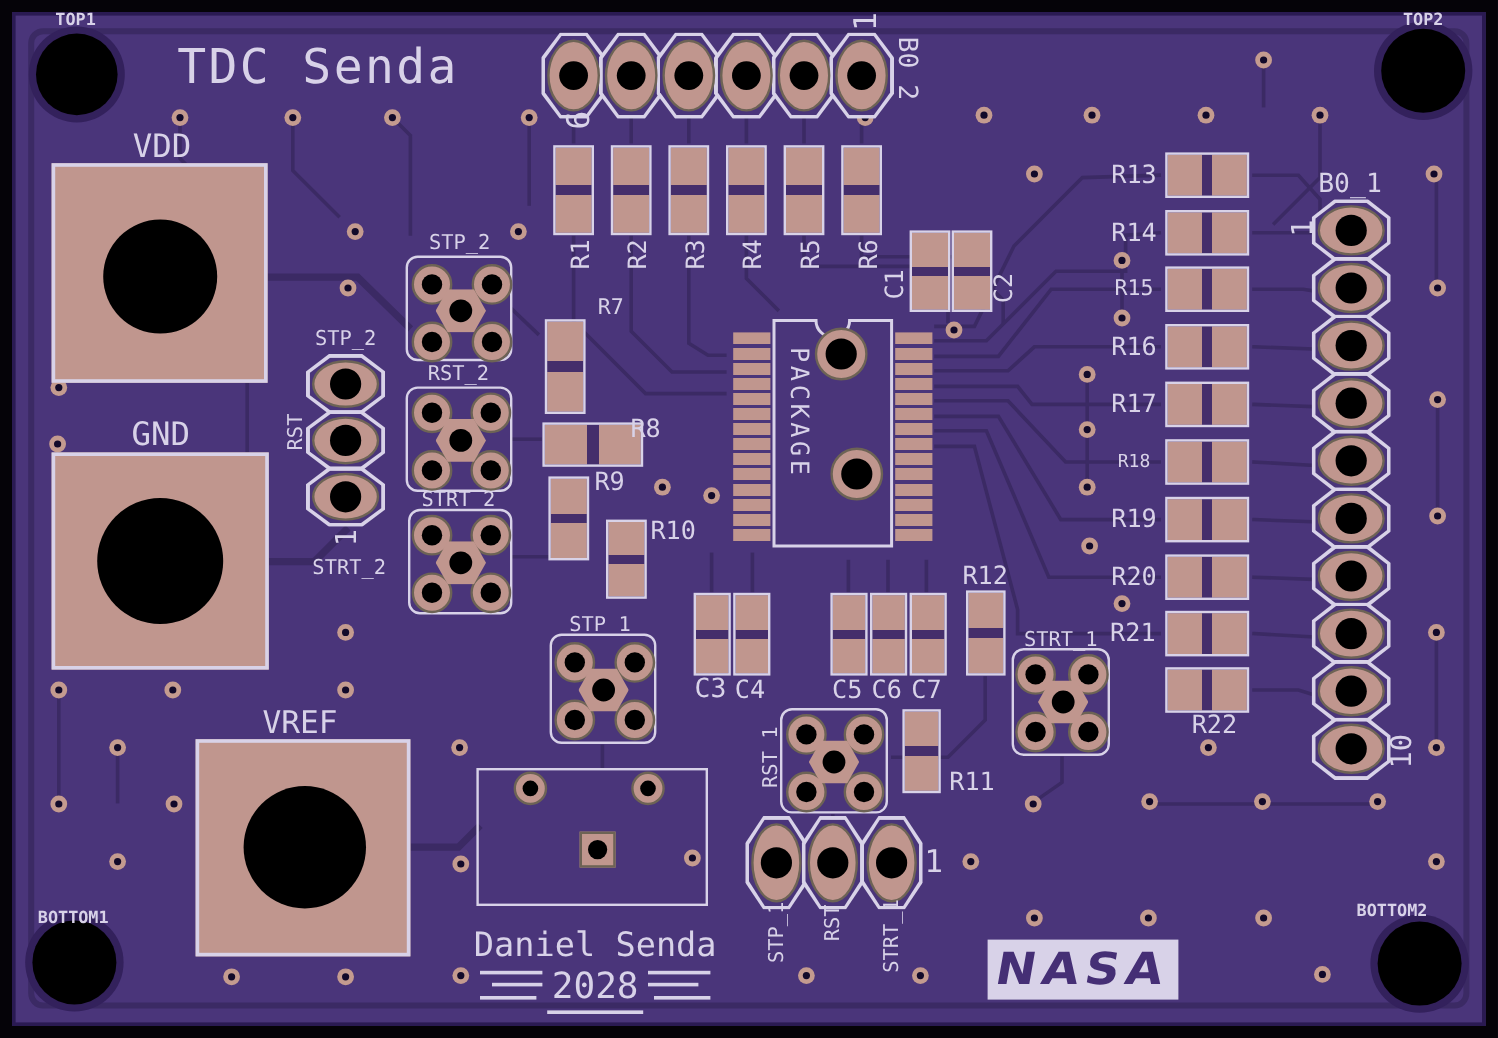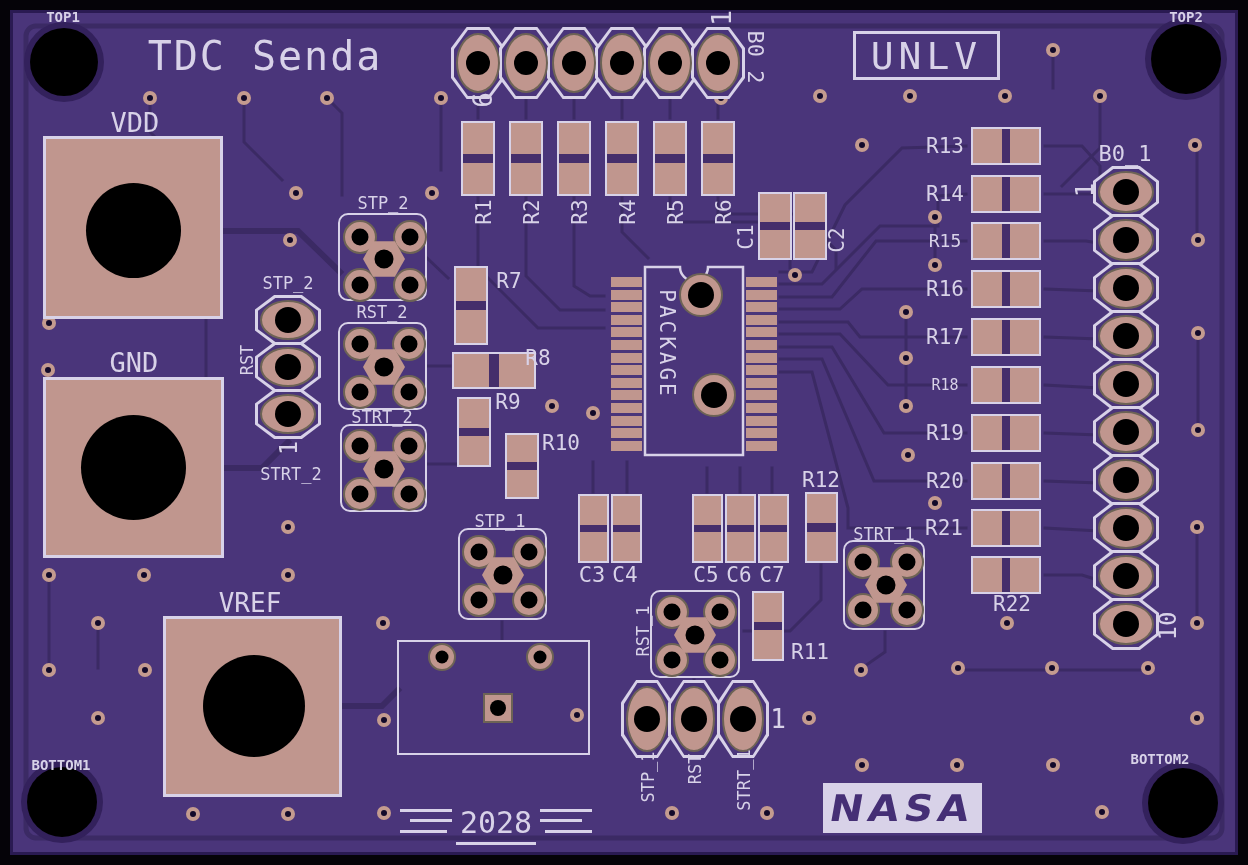--- a/index.html
+++ b/index.html
@@ -199,24 +199,24 @@
   <div class="lbl bold" style="left:63px;top:17px;font-size:14px">TOP1</div>
   <div class="mount" style="left:30px;top:28px;width:68px;height:68px"></div>
   <div class="lbl bold" style="left:1186px;top:17px;font-size:14px">TOP2</div>
   <div class="mount" style="left:1151px;top:24px;width:70px;height:70px"></div>
   <div class="lbl bold" style="left:61px;top:765px;font-size:14px">BOTTOM1</div>
   <div class="mount" style="left:27px;top:767px;width:70px;height:70px"></div>
   <div class="lbl bold" style="left:1160px;top:759px;font-size:14px">BOTTOM2</div>
   <div class="mount" style="left:1148px;top:768px;width:70px;height:70px"></div>
 
   <div class="lbl" style="left:265px;top:56px;font-size:40px;letter-spacing:2px">TDC Senda</div>
-  <div class="box" style="left:853px;top:31px;width:147px;height:49px;font-size:38px;letter-spacing:5px">UNLV</div>
   <div class="nasa" style="left:823px;top:783px;width:159px;height:50px">
       <span>NASA</span>
     </div>
+  <div class="lbl" style="left:496px;top:788px;font-size:28px">Daniel Senda</div>
   <div class="lbl" style="left:496px;top:823px;font-size:30px">2028</div>
   <div class="flo" style="left:400px;top:809px;width:52px"></div>
   <div class="flo" style="left:410px;top:819px;width:42px"></div>
   <div class="flo" style="left:400px;top:830px;width:47px"></div>
   <div class="flo" style="left:540px;top:809px;width:52px"></div>
   <div class="flo" style="left:540px;top:819px;width:42px"></div>
   <div class="flo" style="left:545px;top:830px;width:47px"></div>
   <div class="flo" style="left:456px;top:842px;width:80px"></div>
 
   <div class="lbl" style="left:135px;top:122px;font-size:27px">VDD</div>
@@ -341,21 +341,21 @@
       </div>
     <div class="pth" style="left:50px;top:51px;width:34px;height:34px">
         <div class="hole" style="width:17px;height:17px"></div>
       </div>
     <div class="hex" style="left:21px;top:24px;width:42px;height:38px">
         <div class="hole" style="width:19px;height:19px"></div>
       </div>
   </div>
 
   <div class="res-v" style="left:454px;top:266px;width:34px;height:79px"></div>
-  <div class="lbl" style="left:509px;top:281px;font-size:21px">R7</div>
+  <div class="lbl" style="left:509px;top:257px;font-size:18px">R7</div>
   <div class="res-h" style="left:452px;top:352px;width:84px;height:37px"></div>
   <div class="lbl" style="left:538px;top:358px;font-size:21px">R8</div>
   <div class="res-v" style="left:457px;top:397px;width:34px;height:70px"></div>
   <div class="lbl" style="left:508px;top:402px;font-size:21px">R9</div>
   <div class="res-v" style="left:505px;top:433px;width:34px;height:66px"></div>
   <div class="lbl" style="left:561px;top:443px;font-size:21px">R10</div>
 
   <div class="padcol" style="left:611px;top:277px;width:31px;height:175px"></div>
   <div class="padcol" style="left:746px;top:277px;width:31px;height:175px"></div>
   <div class="pth" style="left:679px;top:273px;width:44px;height:44px">

